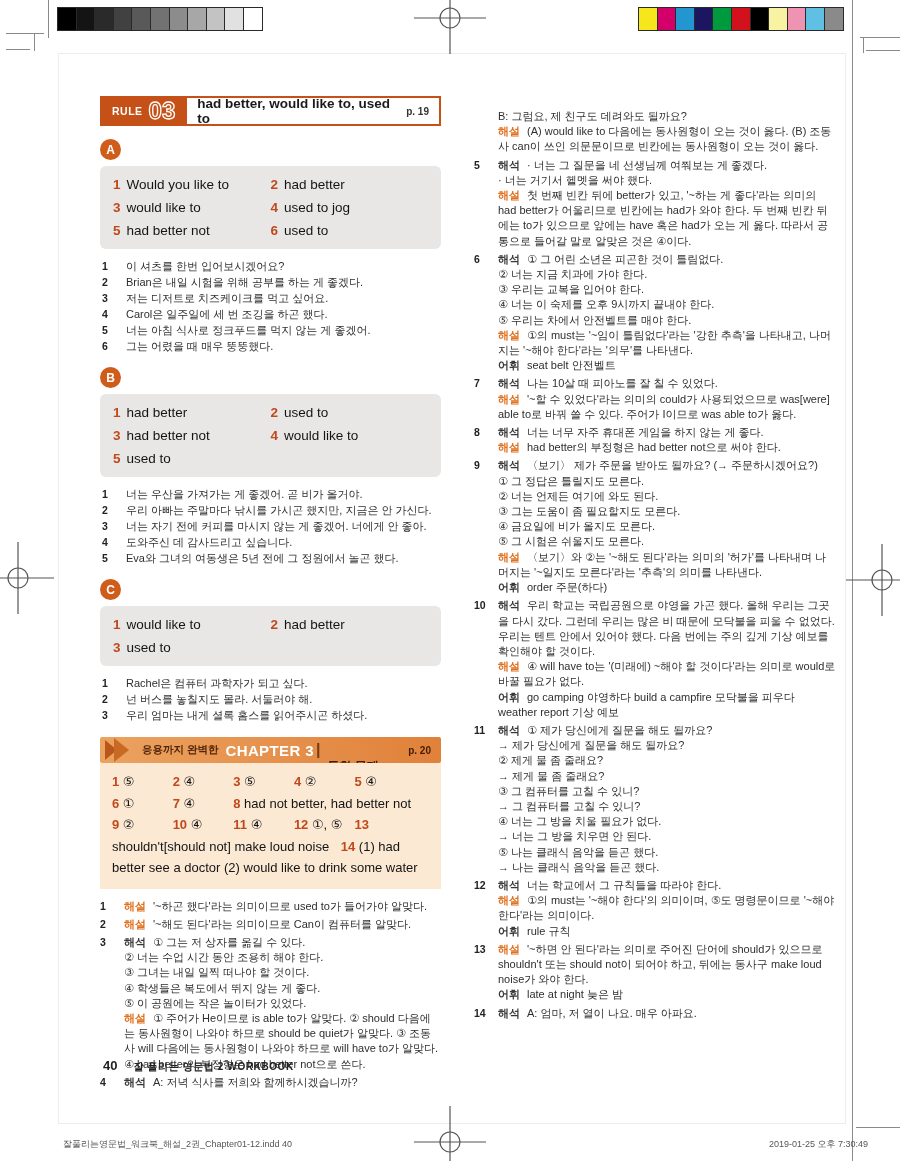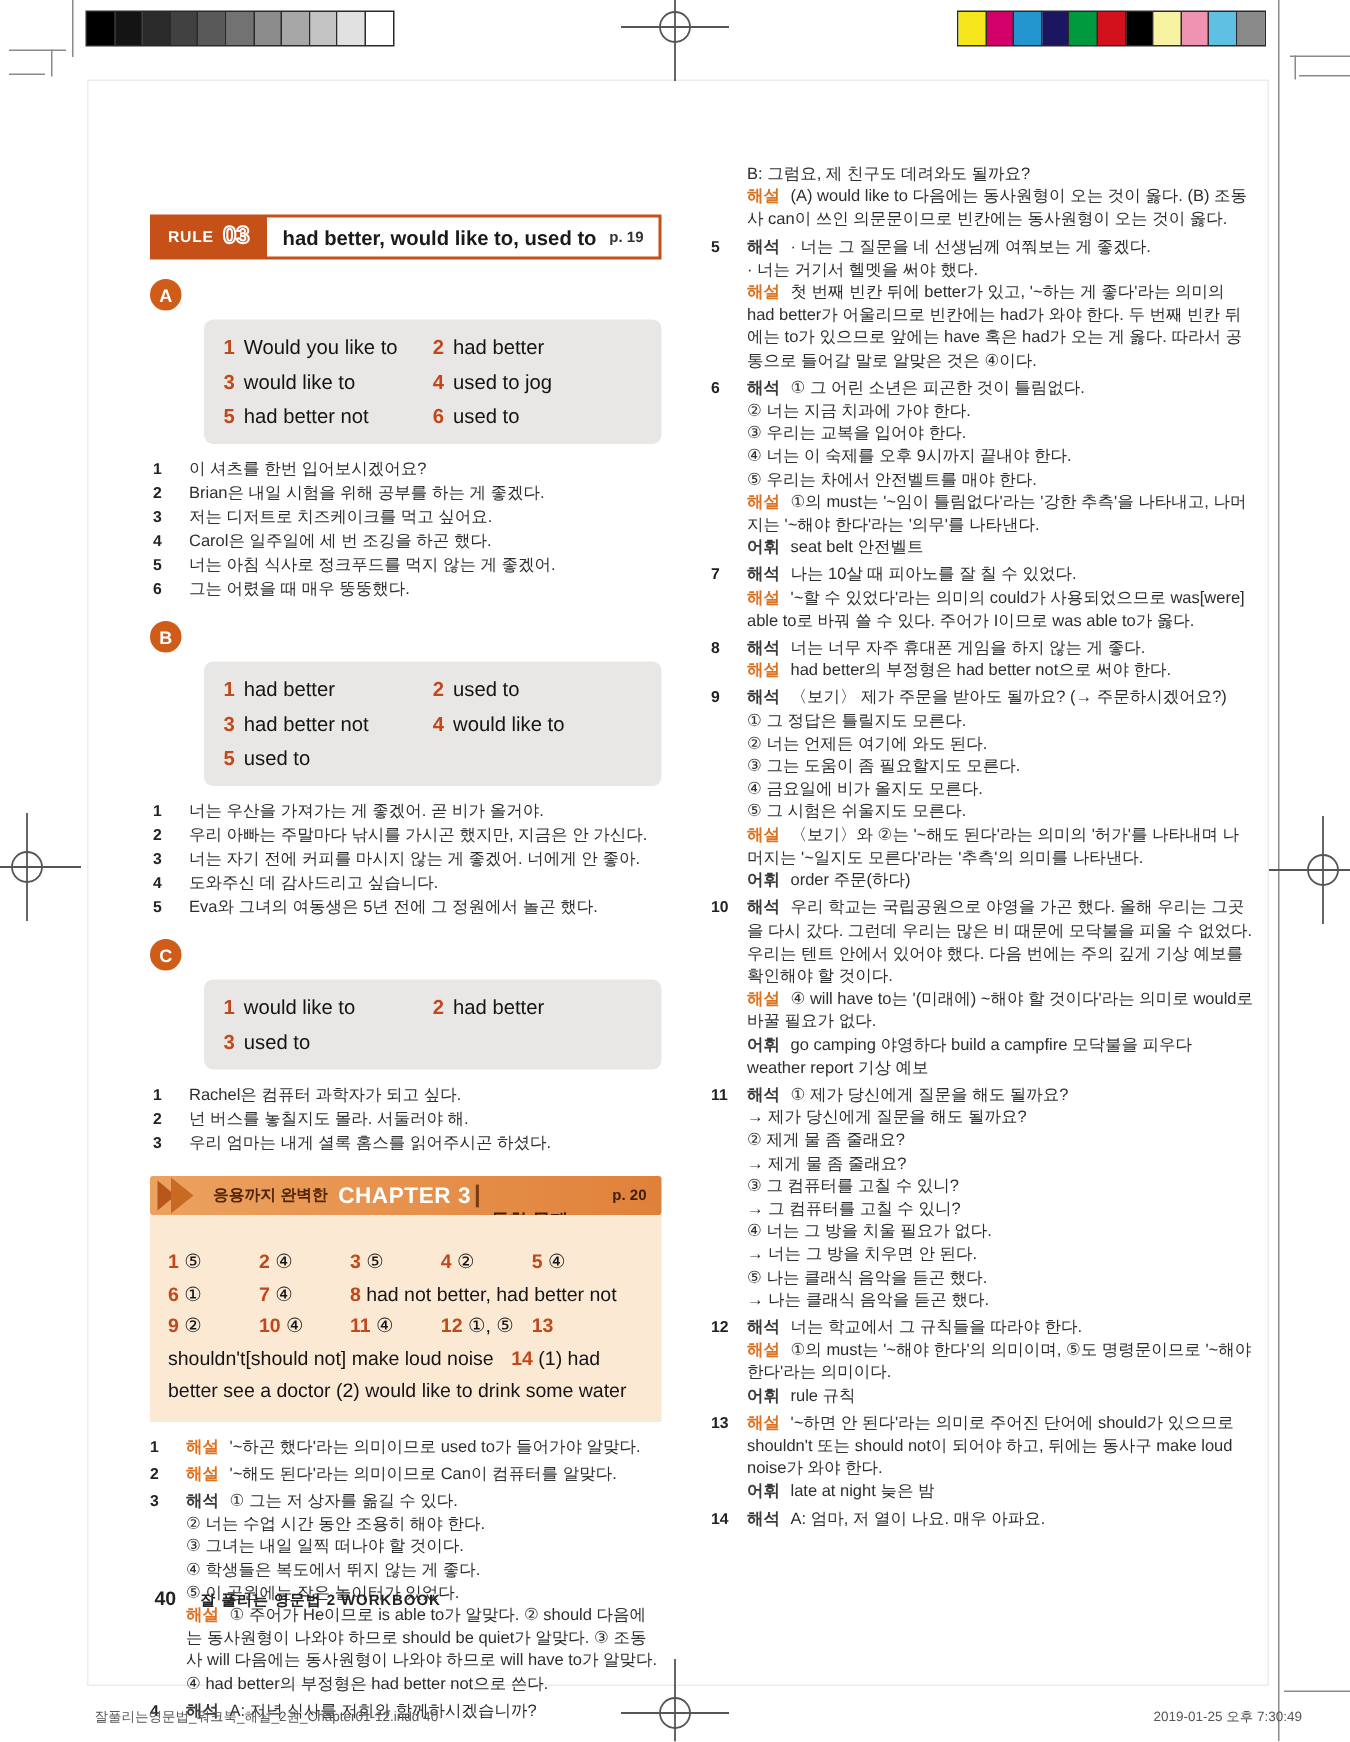--- a/index.html
+++ b/index.html
@@ -8,46 +8,46 @@
   .page-outline{position:absolute;left:58px;top:53px;width:786px;height:1069px;border:1px solid #ececec;}
   .mark{position:absolute;background:#8a8a8a;}
   .calbar{position:absolute;top:7px;height:22px;display:flex;border:1px solid #2a2a2a;}
   .calbar .sw{width:17.6px;height:100%;border-right:1px solid #2a2a2a;}
   .calbar .sw:last-child{border-right:none;}
   .reg{position:absolute;}
   
   .col-left{position:absolute;left:100px;top:96px;width:341px;}
   .col-right{position:absolute;left:474px;top:99px;width:362px;}
   
-  .rule-header{display:flex;align-items:stretch;height:30px;margin-bottom:13px;margin-top:47px;}
+  .rule-header{display:flex;align-items:stretch;height:30px;margin-bottom:13px;}
   .rule-badge{background:#c55118;color:#fff;display:flex;align-items:center;padding:0 10px 0 12px;}
   .rb-label{font-size:10.5px;font-weight:bold;letter-spacing:.5px;margin-right:6px;}
-  .rule-num{font-size:16px;font-weight:bold;line-height:1;color:#c55118;-webkit-text-stroke:1.3px #fff;}
+  .rule-num{font-size:24px;font-weight:bold;line-height:1;color:#c55118;-webkit-text-stroke:1.3px #fff;}
   .rule-title-box{flex:1;border:2px solid #c55118;background:#fff;display:flex;align-items:center;padding:0 10px;}
   .rule-title{font-weight:bold;font-size:13.5px;color:#1a1a1a;flex:1;}
   .rule-page{font-size:10px;font-weight:bold;color:#333;}
   
   .badge-row{margin:10px 0 6px;}
   .badge{display:inline-flex;width:21px;height:21px;border-radius:50%;background:#d05c1a;color:#fff;font-weight:bold;font-size:12px;align-items:center;justify-content:center;}
-  .ansbox{background:#e8e7e5;border-radius:6px;padding:7px 13px;display:flex;flex-wrap:wrap;margin-left:36px;}
+  .ansbox{background:#e8e7e5;border-radius:6px;padding:7px 13px;display:flex;flex-wrap:wrap;}
   .box-ans{width:50%;font-size:13.5px;line-height:23px;color:#141414;white-space:nowrap;}
   .box-n{color:#c0491c;margin-right:6px;font-weight:bold;}
   .sent-list{margin:9px 2px 13px;}
   .sent{display:flex;font-size:11px;line-height:16px;color:#2e2e2e;}
   .sent-n{width:24px;flex:none;font-weight:bold;font-size:10.5px;color:#222;}
   
   .chapter-block{margin-top:14px;}
   .chapter-bar{position:relative;height:26px;background:linear-gradient(90deg,#eca260,#e0813a);border-radius:2px;display:flex;align-items:center;padding:0 10px 0 42px;overflow:hidden;}
   .chev{position:absolute;left:3px;top:0;}
   .ch-sub{font-size:10.5px;font-weight:bold;color:#50250a;margin-right:7px;}
   .ch-title{font-size:15px;font-weight:bold;color:#fff;letter-spacing:.4px;margin-right:2px;}
   .ch-div{color:#7a3a10;margin-right:7px;font-weight:bold;}
   .ch-suffix{font-size:12px;font-weight:bold;color:#3f1d06;flex:1;margin-top:32px;}
   .ch-page{font-size:10px;font-weight:bold;color:#3f1d06;}
-  .chapter-answers{background:#fbe9d4;padding:20px 12px 10px;font-size:13px;line-height:21.5px;color:#141414;}
+  .chapter-answers{background:#fbe9d4;padding:8px 12px 10px;font-size:13px;line-height:21.5px;color:#141414;}
   .ans-n{color:#c0491c;font-weight:bold;}
   .cell{display:inline-block;min-width:57px;}
   .long{margin-right:8px;}
   
   .exp-list{margin-top:10px;font-size:11px;line-height:15.2px;color:#2e2e2e;}
   .exp{display:flex;margin-bottom:3px;}
   .exp-n{width:24px;flex:none;font-weight:bold;font-size:10.5px;color:#222;}
   .exp-b{flex:1;}
   .lbl{font-weight:bold;margin-right:7px;}
   .lbl-o{color:#e0711f;}

